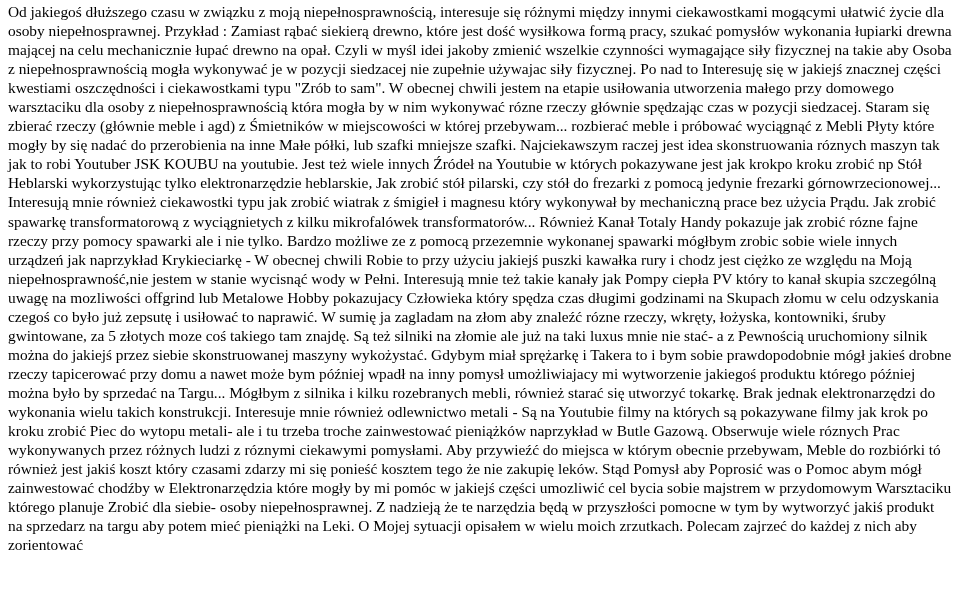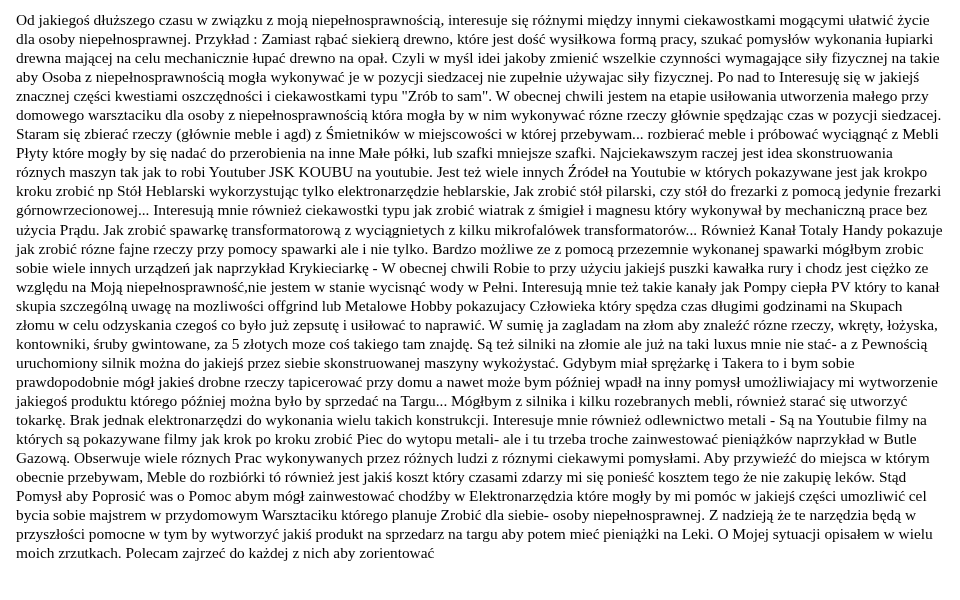--- a/index.html
+++ b/index.html
@@ -30,21 +30,21 @@
     font-size: 15.4px;
     line-height: 19.05px;
     text-align: left;
     letter-spacing: -0.02px;
     word-spacing: 0px;
     white-space: normal;
     hyphens: none;
     -webkit-font-smoothing: antialiased;
   }
   #doc-body p {
-    margin: 8px;
+    margin: 0;
     padding: 0;
   }
 </style>
 </head>
 <body>
 
 <div id="page">
   <div id="doc-body">
     <p>Od jakiegoś dłuższego czasu w związku z moją niepełnosprawnością, interesuje się różnymi między innymi ciekawostkami mogącymi ułatwić życie dla osoby niepełnosprawnej. Przykład : Zamiast rąbać siekierą drewno, które jest dość wysiłkowa formą pracy, szukać pomysłów wykonania łupiarki drewna mającej na celu mechanicznie łupać drewno na opał. Czyli w myśl idei jakoby zmienić wszelkie czynności wymagające siły fizycznej na takie aby Osoba z niepełnosprawnością mogła wykonywać je w pozycji siedzacej nie zupełnie używajac siły fizycznej. Po nad to Interesuję się w jakiejś znacznej części kwestiami oszczędności i ciekawostkami typu "Zrób to sam". W obecnej chwili jestem na etapie usiłowania utworzenia małego przy domowego warsztaciku dla osoby z niepełnosprawnością która mogła by w nim wykonywać rózne rzeczy głównie spędzając czas w pozycji siedzacej. Staram się zbierać rzeczy (głównie meble i agd) z Śmietników w miejscowości w której przebywam... rozbierać meble i próbować wyciągnąć z Mebli Płyty które mogły by się nadać do przerobienia na inne Małe półki, lub szafki mniejsze szafki. Najciekawszym raczej jest idea skonstruowania róznych maszyn tak jak to robi Youtuber JSK KOUBU na youtubie. Jest też wiele innych Źródeł na Youtubie w których pokazywane jest jak krokpo kroku zrobić np Stół Heblarski wykorzystując tylko elektronarzędzie heblarskie, Jak zrobić stół pilarski, czy stół do frezarki z pomocą jedynie frezarki górnowrzecionowej... Interesują mnie również ciekawostki typu jak zrobić wiatrak z śmigieł i magnesu który wykonywał by mechaniczną prace bez użycia Prądu. Jak zrobić spawarkę transformatorową z wyciągnietych z kilku mikrofalówek transformatorów... Również Kanał Totaly Handy pokazuje jak zrobić rózne fajne rzeczy przy pomocy spawarki ale i nie tylko. Bardzo możliwe ze z pomocą przezemnie wykonanej spawarki mógłbym zrobic sobie wiele innych urządzeń jak naprzykład Krykieciarkę - W obecnej chwili Robie to przy użyciu jakiejś puszki kawałka rury i chodz jest ciężko ze względu na Moją niepełnosprawność,nie jestem w stanie wycisnąć wody w Pełni. Interesują mnie też takie kanały jak Pompy ciepła PV który to kanał skupia szczególną uwagę na mozliwości offgrind lub Metalowe Hobby pokazujacy Człowieka który spędza czas długimi godzinami na Skupach złomu w celu odzyskania czegoś co było już zepsutę i usiłować to naprawić. W sumię ja zagladam na złom aby znaleźć rózne rzeczy, wkręty, łożyska, kontowniki, śruby gwintowane, za 5 złotych moze coś takiego tam znajdę. Są też silniki na złomie ale już na taki luxus mnie nie stać- a z Pewnością uruchomiony silnik można do jakiejś przez siebie skonstruowanej maszyny wykożystać. Gdybym miał sprężarkę i Takera to i bym sobie prawdopodobnie mógł jakieś drobne rzeczy tapicerować przy domu a nawet może bym później wpadł na inny pomysł umożliwiajacy mi wytworzenie jakiegoś produktu którego później można było by sprzedać na Targu... Mógłbym z silnika i kilku rozebranych mebli, również starać się utworzyć tokarkę. Brak jednak elektronarzędzi do wykonania wielu takich konstrukcji.   Interesuje mnie również odlewnictwo metali - Są na Youtubie filmy na których są pokazywane filmy jak krok po kroku zrobić Piec do wytopu metali- ale i tu trzeba troche zainwestować pieniążków naprzykład w Butle Gazową. Obserwuje wiele róznych Prac wykonywanych przez różnych ludzi z róznymi ciekawymi pomysłami. Aby przywieźć do miejsca w którym obecnie przebywam, Meble do rozbiórki tó również jest jakiś koszt który czasami zdarzy mi się ponieść kosztem tego że nie zakupię leków. Stąd Pomysł aby Poprosić was o Pomoc abym mógł zainwestować chodźby w Elektronarzędzia które mogły by mi pomóc w jakiejś części umozliwić cel bycia sobie majstrem w przydomowym Warsztaciku którego planuje Zrobić dla siebie- osoby niepełnosprawnej. Z nadzieją że te narzędzia będą w przyszłości pomocne w tym by wytworzyć jakiś produkt na sprzedarz na targu aby potem mieć pieniążki na Leki. O Mojej sytuacji opisałem w wielu moich zrzutkach. Polecam zajrzeć do każdej z nich aby zorientować</p>
   </div>

